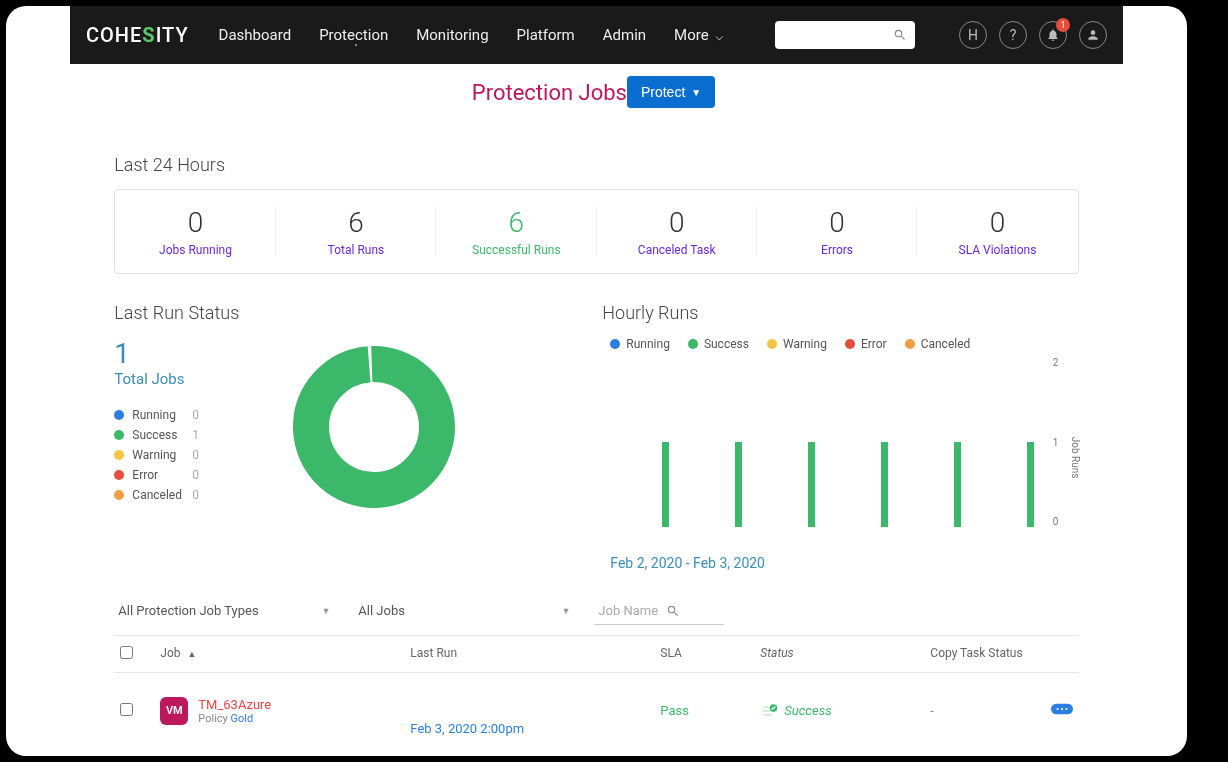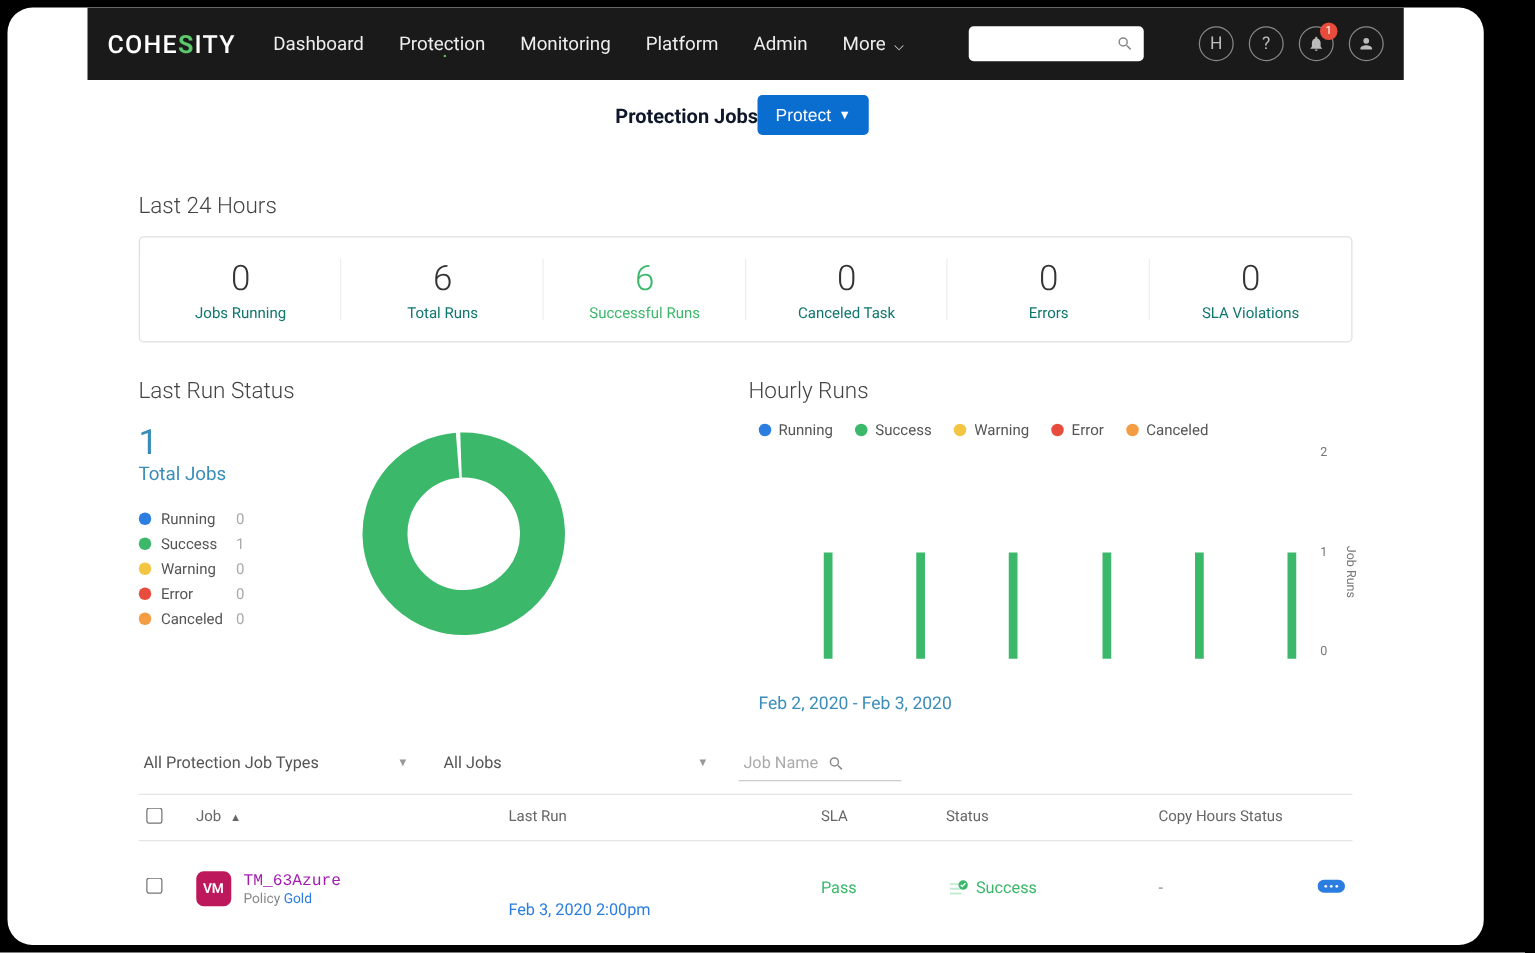--- a/index.html
+++ b/index.html
@@ -61,21 +61,21 @@
 .badge {
   position: absolute; top: -4px; right: -4px;
   background: #e74c3c; color: #fff; border-radius: 50%;
   width: 14px; height: 14px; font-size: 9px;
   display: flex; align-items: center; justify-content: center;
 }
 .page-header {
   display: flex; align-items: center; justify-content: space-between;
   padding: 12px 18px 14px 12px; background: #fff;
 }
-.page-title { font-size: 16px; font-weight: 700; color: #0f172a; }
+.page-title { font-size: 22px; font-weight: 400; color: #be185d; }
 .protect-btn {
   background: #0a6ed1; color: #fff; border: none; border-radius: 4px;
   padding: 8px 14px; font-size: 14px; cursor: pointer; display: flex; align-items: center; gap: 6px;
 }
 .protect-btn .caret { font-size: 10px; }
 .gray-strip { height: 14px; background: #ececec; }
 .content { padding: 18px 23px; flex: 1; overflow: hidden; border-radius: 14px; }
 .section-title { font-size: 18px; font-weight: 300; color: #444; margin-bottom: 14px; }
 .stats-row {
   display: flex; border: 1px solid #e0e0e0; border-radius: 4px;
@@ -83,21 +83,21 @@
 }
 .stat {
   flex: 1; text-align: center; padding: 16px 0;
   position: relative;
 }
 .stat:not(:last-child)::after {
   content: ""; position: absolute; right: 0; top: 20%; height: 60%;
   width: 1px; background: #eee;
 }
 .stat-value { font-size: 28px; font-weight: 300; color: #333; }
-.stat-label { font-size: 12px; color: #0f766e; margin-top: 4px; }
+.stat-label { font-size: 12px; color: #6d28d9; margin-top: 4px; }
 .stat.green .stat-value, .stat.green .stat-label { color: #3cb86b; }
 .mid-row { display: flex; gap: 28px; margin-bottom: 20px; }
 .last-run { width: 460px; }
 .lr-body { display: flex; gap: 30px; margin-top: 10px; }
 .lr-numbers { width: 140px; }
 .total-jobs-n { font-size: 28px; color: #3a8db8; font-weight: 400; }
 .total-jobs-l { font-size: 15px; color: #3a8db8; margin-bottom: 20px; }
 .legend-list { font-size: 12px; }
 .legend-item { display: flex; align-items: center; gap: 8px; margin-bottom: 6px; }
 .dot { width: 10px; height: 10px; border-radius: 50%; }
@@ -127,27 +127,27 @@
 .filter-input {
   width: 130px; display: flex; align-items: center; gap: 8px;
   padding: 6px 4px; font-size: 13px; color: #aaa; border-bottom: 1px solid #ccc;
 }
 .table { margin-top: 10px; }
 .thead { display: flex; font-size: 12px; color: #666; padding: 10px 6px; border-top: 1px solid #e5e5e5; border-bottom: 1px solid #e5e5e5; }
 .col-check { width: 40px; }
 .col-job { width: 250px; }
 .col-lastrun { width: 250px; }
 .col-sla { width: 100px; }
-.col-status { width: 170px; }
+.col-status { width: 170px; font-style: italic; }
 .col-copy { flex: 1; }
 .col-actions { width: 50px; text-align: right; }
 .sort-icon { font-size: 9px; margin-left: 4px; }
 .trow { display: flex; align-items: center; font-size: 13px; padding: 12px 6px; }
 .vm-badge { width: 28px; height: 28px; background: #be185d; color: #fff; font-size: 11px; font-weight: 600; border-radius: 6px; display: flex; align-items: center; justify-content: center; margin-right: 10px; }
-.job-name { color: #a21caf; font-size: 13px; font-family: Liberation Mono, monospace; }
+.job-name { color: #ef4444; font-size: 13px; }
 .job-policy { font-size: 11px; color: #888; }
 .job-policy .gold { color: #2b7de0; }
 .lastrun-link { color: #2b7de0; margin-top: 36px; }
 .sla-pass { color: #3cb86b; }
 .status-success { color: #3cb86b; display: flex; align-items: center; gap: 6px; }
 .dash { color: #888; }
 input[type=checkbox] { cursor: pointer; }
 </style>
 </head>
 <body>
@@ -361,21 +361,21 @@
     <div class="table">
       <div class="thead">
         <div class="col-check"><input type="checkbox" style=""></div>
         <div class="col-job">
           <span>Job</span>
           <span class="sort-icon">▲</span>
         </div>
         <div class="col-lastrun">Last Run</div>
         <div class="col-sla">SLA</div>
         <div class="col-status">Status</div>
-        <div class="col-copy">Copy Hours Status</div>
+        <div class="col-copy">Copy Task Status</div>
         <div class="col-actions"></div>
       </div>
       <div class="trow">
         <div class="col-check"><input type="checkbox" style=""></div>
         <div class="col-job" style="display:flex;align-items:center;">
           <div class="vm-badge">VM</div>
           <div>
             <div class="job-name">TM_63Azure</div>
             <div class="job-policy">
               <span>Policy </span><span class="gold">Gold</span>

